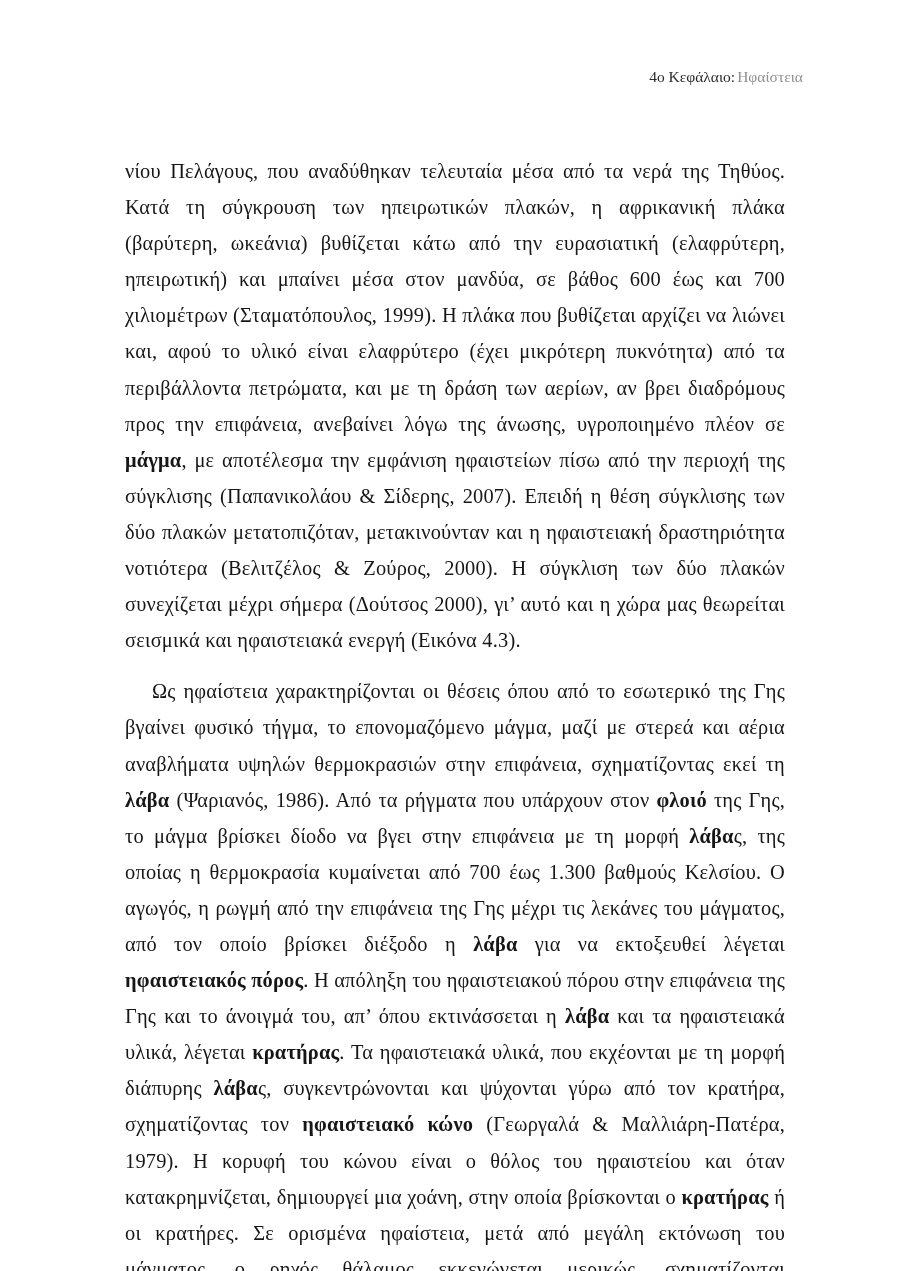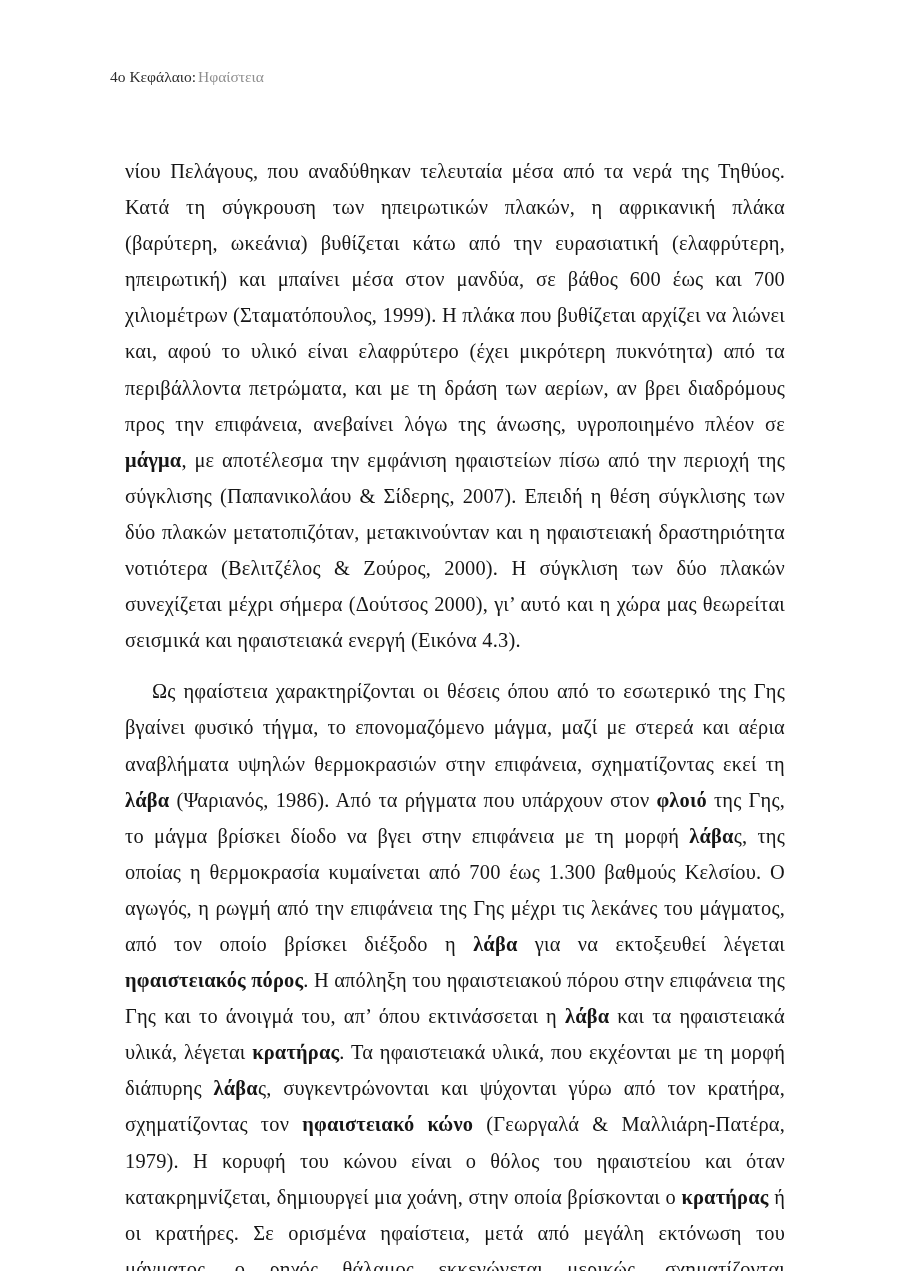--- a/index.html
+++ b/index.html
@@ -19,21 +19,21 @@
     color: #161616;
     overflow: hidden;
   }
 
   
   .running-head {
     position: absolute;
     top: 68px;
     left: 110px;
     right: 97px;
-    text-align: left;
+    text-align: right;
     font-size: 15.5px;
     line-height: 1.2;
     white-space: nowrap;
   }
   .running-head .chapter-label {
     color: #2b2b2b;
   }
   .running-head .chapter-title {
     color: #8f8f8f;
     margin-left: 2px;

